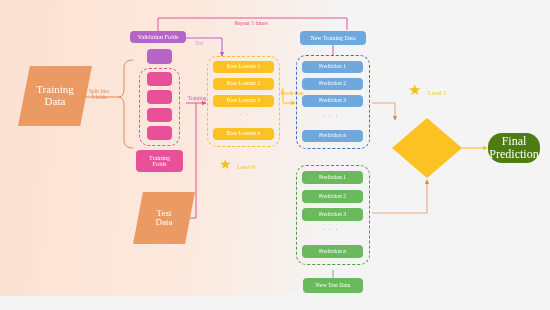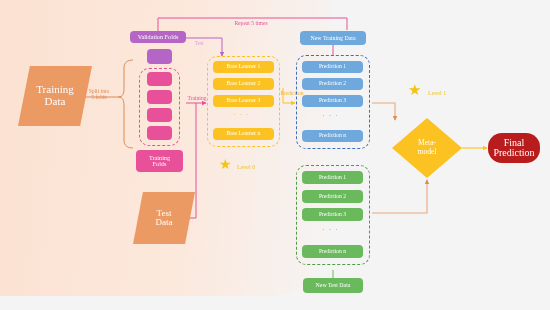--- a/index.html
+++ b/index.html
@@ -91,24 +91,24 @@
   .dots-blue { color:#6ea8dc; }
   .dots-green{ color:#6aba5d; }
 
   .level-lbl {
     position: absolute;
     font-size: 6px;
   }
   .lv-yellow { color: #f2c318; }
 
   .finalpred {
-    background: #b91c1c;
+    background: #4d7c0f;
     border-radius: 14px;
     color: #fff;
-    font-size: 10px;
+    font-size: 12px;
   }
   .meta-text {
     position: absolute;
     color: #ffffff;
     font-size: 7.6px;
     text-align: center;
     line-height: 1.15;
     white-space: pre-line;
   }
 </style>
@@ -265,21 +265,19 @@
   <div class="node box-green-hdr" style="left:303px; top:278px; width:60px; height:15px;">
     <span>New Test Data</span>
   </div>
 
   <div class="level-lbl lv-yellow" style="left:408px; top:83px; font-size:15px; line-height:1;">★</div>
   <div class="level-lbl lv-yellow" style="left:428px; top:90px;">Level 1</div>
 
   <svg class="layer" viewBox="0 0 550 310">
     <polygon points="427,118 462,148 427,178 392,148" fill="#fcc221"></polygon>
   </svg>
-  <div class="meta-text" style="left:402px; top:139px; width:50px;">Meta-
-model</div>
 
   <div class="node finalpred" style="left:488px; top:133px; width:52px; height:30px;">
     <span style="white-space:pre-line;">Final
 Prediction</span>
   </div>
 
 </div>
 
 </body></html>

